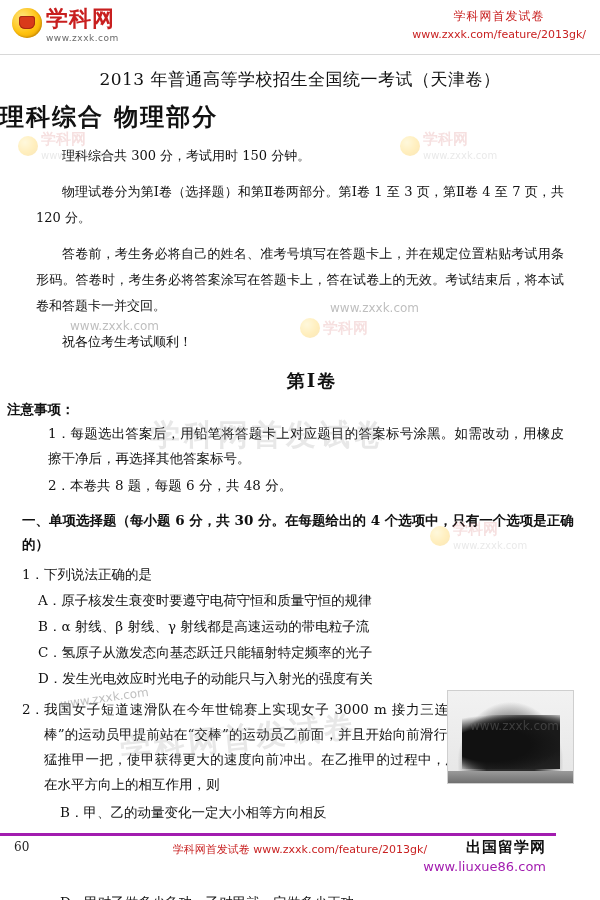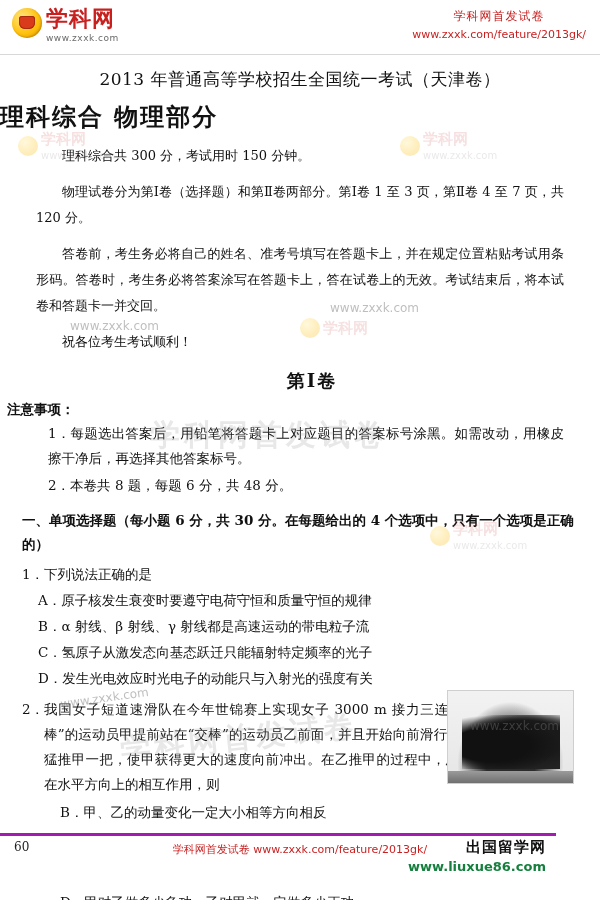--- a/index.html
+++ b/index.html
@@ -143,21 +143,21 @@
     font-family:"DejaVu Sans","Liberation Sans",sans-serif;font-size:11px;color:#c81f1f;
   }
   .page-num{
     position:absolute;left:14px;top:4px;font-size:12px;color:#222;
   }
   .footer-right{
     position:absolute;right:10px;top:2px;text-align:right;
     font-family:"DejaVu Sans","Liberation Sans",sans-serif;
   }
   .footer-right .l1{font-size:15px;font-weight:bold;color:#111;letter-spacing:1px;}
-  .footer-right .l2{font-size:13px;font-weight:bold;color:#15803d;margin-top:2px;}
+  .footer-right .l2{font-size:13px;font-weight:normal;color:#a21caf;margin-top:2px;}
 </style>
 </head>
 <body>
 
 <div class="page">
 
   <div class="top-banner">
     <div class="logo-wrap">
       <div class="logo-mark"></div>
       <div>

